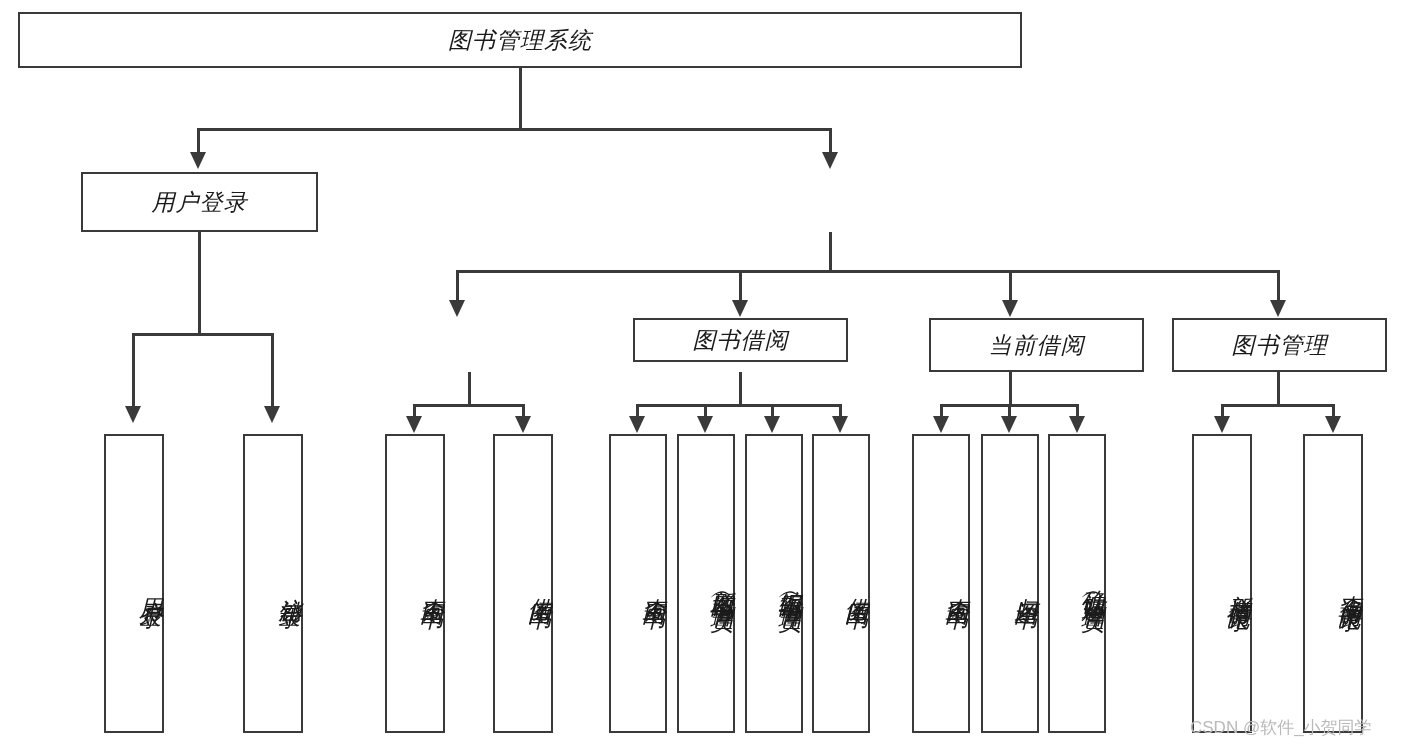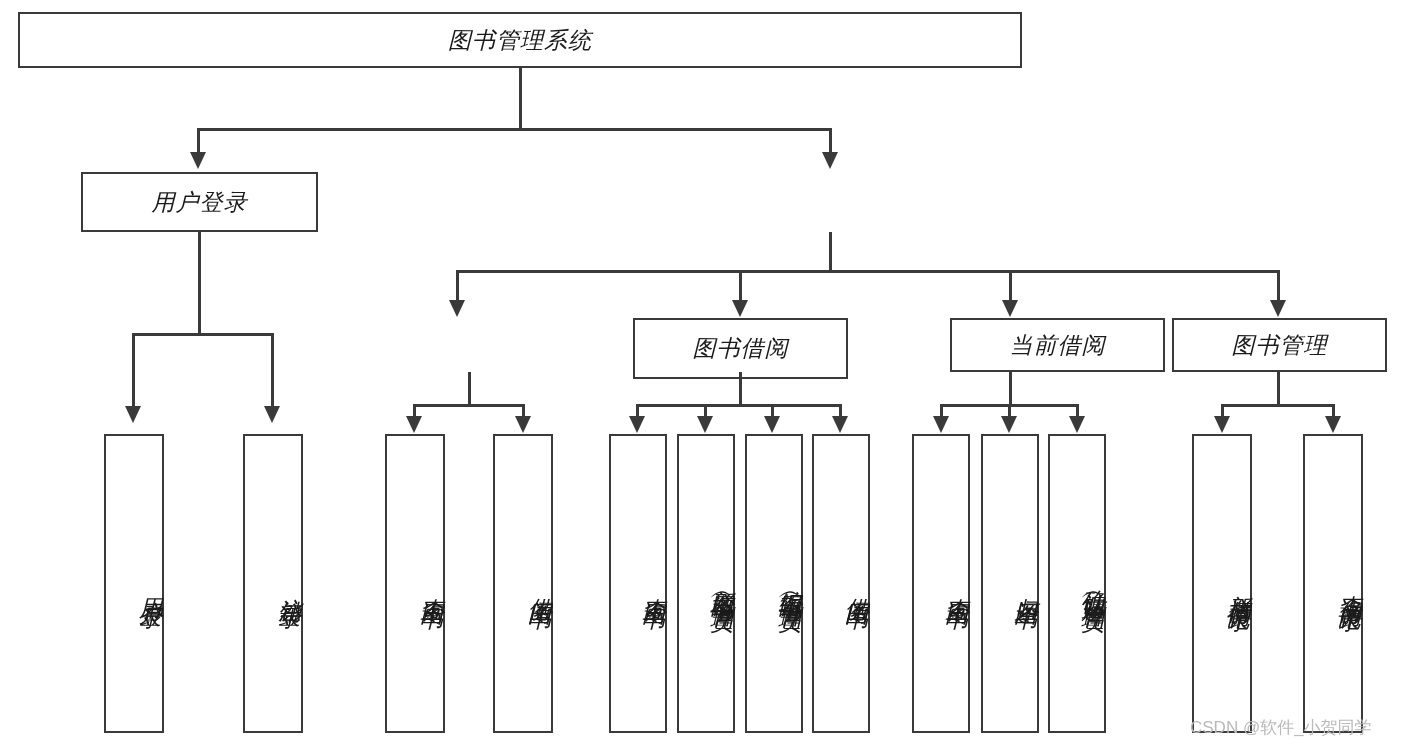--- a/index.html
+++ b/index.html
@@ -102,24 +102,24 @@
   <div class="hline" style="left:457px; top:270px; width:823px;"></div>
   <div class="vline" style="left:456px; top:270px; height:33px;"></div>
   <div class="arrow" style="left:449px; top:300px;"></div>
   <div class="vline" style="left:739px; top:270px; height:33px;"></div>
   <div class="arrow" style="left:732px; top:300px;"></div>
   <div class="vline" style="left:1009px; top:270px; height:33px;"></div>
   <div class="arrow" style="left:1002px; top:300px;"></div>
   <div class="vline" style="left:1277px; top:270px; height:33px;"></div>
   <div class="arrow" style="left:1270px; top:300px;"></div>
 
-  <div class="node h" style="left:633px; top:318px; width:215px; height:61px;">
+  <div class="node h" style="left:633px; top:318px; width:215px; height:44px;">
     <span class="label">图书借阅</span>
   </div>
-  <div class="node h" style="left:950px; top:318px; width:215px; height:54px;">
+  <div class="node h" style="left:929px; top:318px; width:215px; height:54px;">
     <span class="label">当前借阅</span>
   </div>
   <div class="node h" style="left:1172px; top:318px; width:215px; height:54px;">
     <span class="label">图书管理</span>
   </div>
 
   <div class="vline" style="left:468px; top:372px; height:34px;"></div>
   <div class="hline" style="left:414px; top:404px; width:110px;"></div>
   <div class="vline" style="left:413px; top:404px; height:16px;"></div>
   <div class="arrow" style="left:406px; top:416px;"></div>

